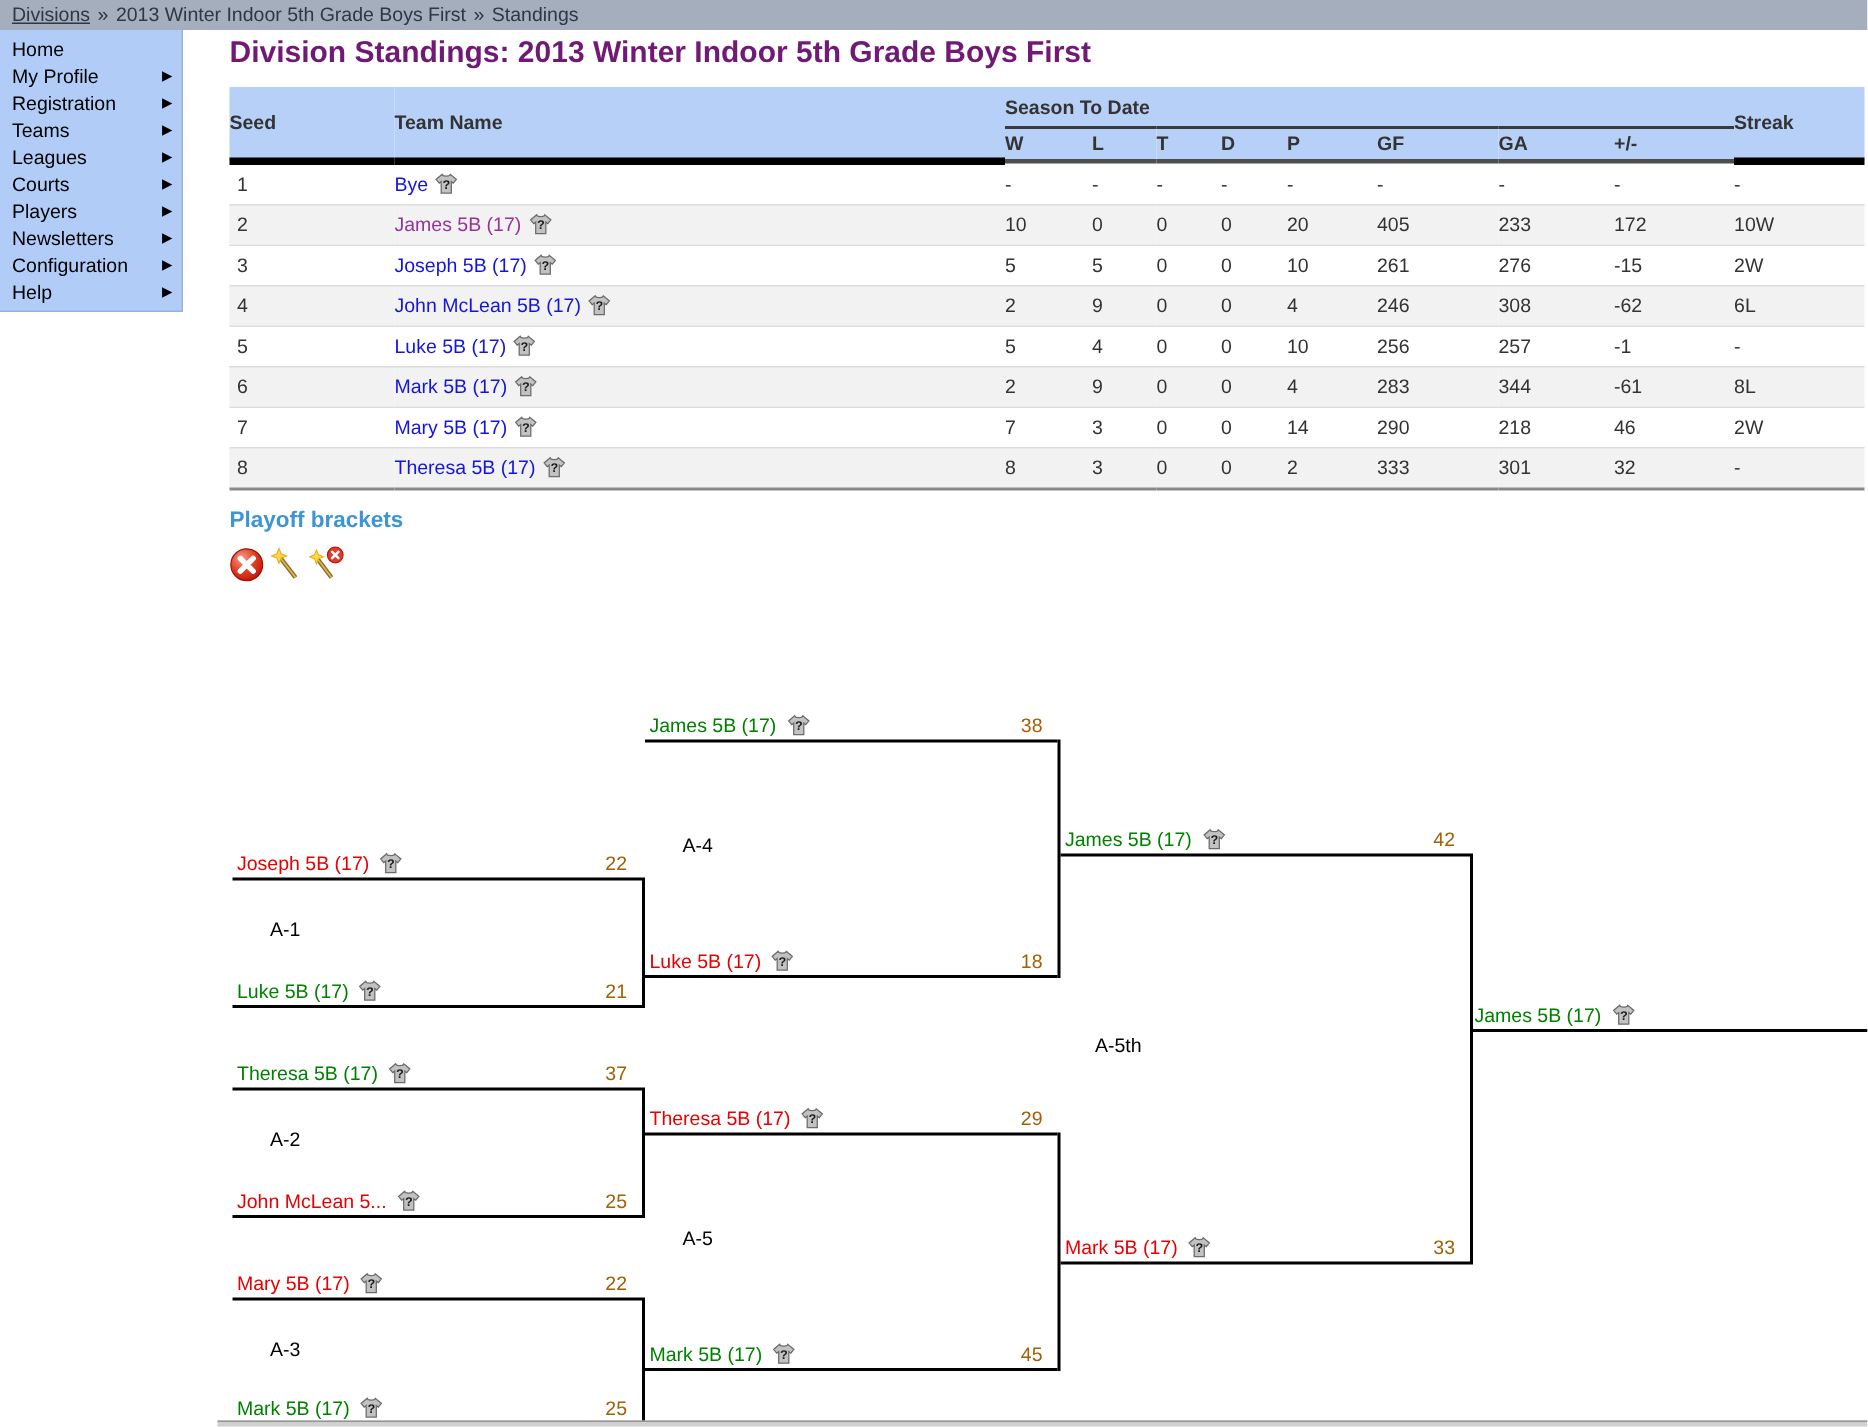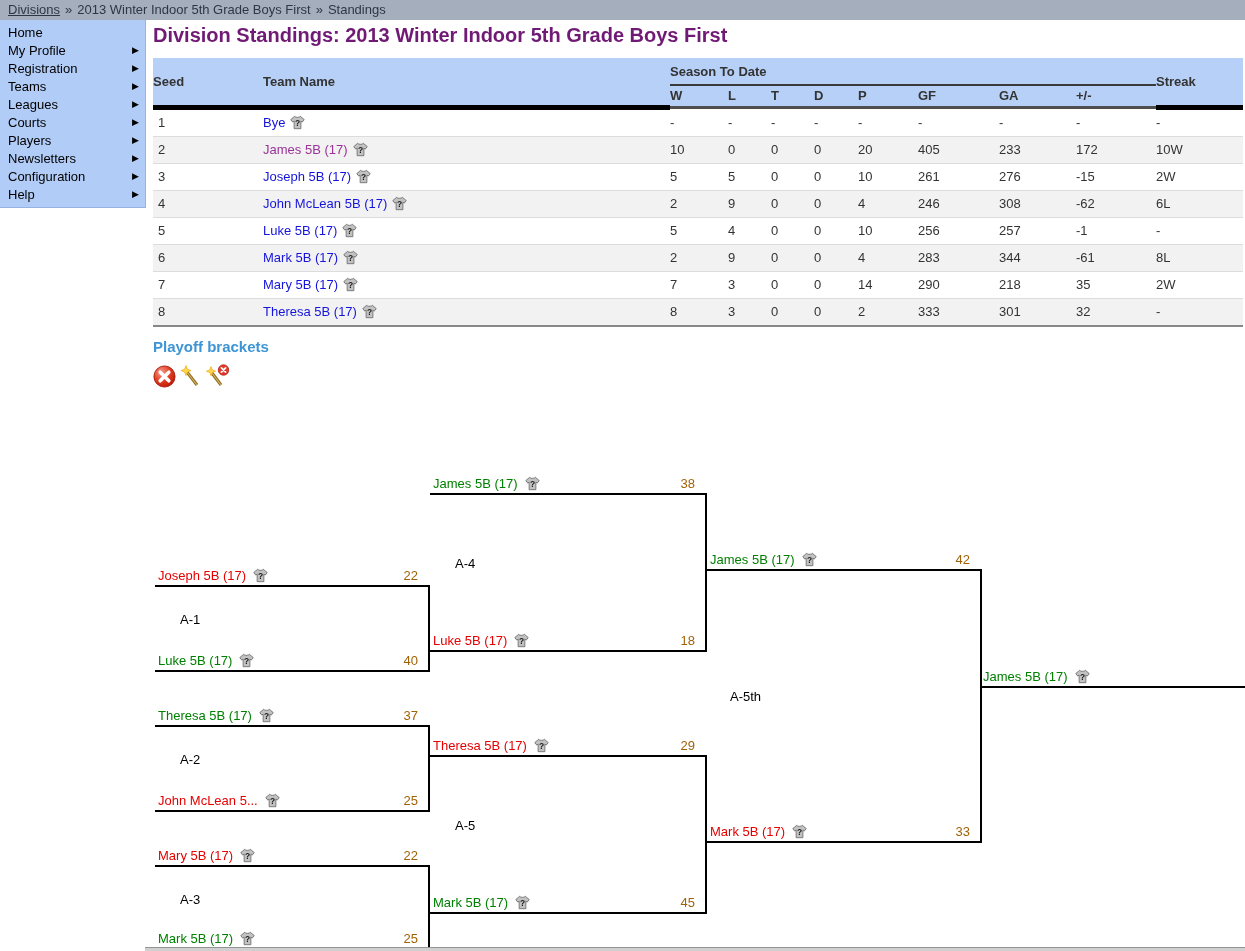--- a/index.html
+++ b/index.html
@@ -10,21 +10,21 @@
   
   .breadcrumb{
     position:absolute;left:0;top:0;width:1245px;height:20px;
     background:#a5aebc;font-size:13px;line-height:20px;color:#2e3744;
     padding-left:8px;box-sizing:border-box;white-space:nowrap;
   }
   .crumb-link{color:#2e3744;text-decoration:underline;cursor:pointer;}
   .crumb-sep{margin:0 5px;}
   
   .sidebar{
-    position:absolute;left:0;top:20px;width:146px;
+    position:absolute;left:0;top:20px;width:122px;
     background:#b1ccf7;padding:3px 0 4px 0;box-sizing:border-box;
     border-right:1px solid #97b2e2;border-bottom:1px solid #97b2e2;
   }
   .menu-item{
     display:flex;align-items:center;justify-content:space-between;
     height:18px;font-size:13px;color:#000;padding:0 6px 0 8px;cursor:pointer;
   }
   .mi-label{white-space:nowrap;}
   .mi-arrow{font-size:9px;color:#000;line-height:18px;}
   
@@ -267,21 +267,21 @@
     <path d="M5.1 1.3 L0.8 4.9 L3 7.6 L4.4 6.5 L4.4 14.6 L11.6 14.6 L11.6 6.5 L13 7.6 L15.2 4.9 L10.9 1.3 C10.6 2.9 5.4 2.9 5.1 1.3 Z" fill="#c2c2c2" stroke="#6b6b6b" stroke-width="0.9"></path>
     <text class="jersey-glyph" x="8" y="11.4" font-size="9" font-weight="bold" text-anchor="middle" fill="#1a1a1a">?</text>
   </svg></td>
         <td class="c-w">7</td>
         <td class="c-l">3</td>
         <td class="c-t">0</td>
         <td class="c-d">0</td>
         <td class="c-p">14</td>
         <td class="c-gf">290</td>
         <td class="c-ga">218</td>
-        <td class="c-pm">35</td>
+        <td class="c-pm">46</td>
         <td class="c-streak">2W</td>
       </tr>
       <tr class="alt">
         <td class="c-seed">8</td>
         <td class="c-team"><a class="team-link link">Theresa 5B (17)</a><svg class="jersey" width="15" height="15" viewBox="0 0 16 16">
     <path d="M5.1 1.3 L0.8 4.9 L3 7.6 L4.4 6.5 L4.4 14.6 L11.6 14.6 L11.6 6.5 L13 7.6 L15.2 4.9 L10.9 1.3 C10.6 2.9 5.4 2.9 5.1 1.3 Z" fill="#c2c2c2" stroke="#6b6b6b" stroke-width="0.9"></path>
     <text class="jersey-glyph" x="8" y="11.4" font-size="9" font-weight="bold" text-anchor="middle" fill="#1a1a1a">?</text>
   </svg></td>
         <td class="c-w">8</td>
         <td class="c-l">3</td>
@@ -343,21 +343,21 @@
   </div>
   <div class="bk-label" style="left:180px;top:612px">A-1</div>
   <div class="bk-line" style="left:155px;top:646px;width:273px">
     <span class="bk-name" data-result="winner">
       <span>Luke 5B (17)</span>
       <span class="jersey-slot"><svg class="jersey" width="15" height="15" viewBox="0 0 16 16">
     <path d="M5.1 1.3 L0.8 4.9 L3 7.6 L4.4 6.5 L4.4 14.6 L11.6 14.6 L11.6 6.5 L13 7.6 L15.2 4.9 L10.9 1.3 C10.6 2.9 5.4 2.9 5.1 1.3 Z" fill="#c2c2c2" stroke="#6b6b6b" stroke-width="0.9"></path>
     <text class="jersey-glyph" x="8" y="11.4" font-size="9" font-weight="bold" text-anchor="middle" fill="#1a1a1a">?</text>
   </svg></span>
     </span>
-    <span class="bk-score">40</span>
+    <span class="bk-score">21</span>
   </div>
   <div class="bk-v" style="left:428px;top:585px;height:87px"></div>
 
   <div class="bk-line" style="left:155px;top:701px;width:273px">
     <span class="bk-name" data-result="winner">
       <span>Theresa 5B (17)</span>
       <span class="jersey-slot"><svg class="jersey" width="15" height="15" viewBox="0 0 16 16">
     <path d="M5.1 1.3 L0.8 4.9 L3 7.6 L4.4 6.5 L4.4 14.6 L11.6 14.6 L11.6 6.5 L13 7.6 L15.2 4.9 L10.9 1.3 C10.6 2.9 5.4 2.9 5.1 1.3 Z" fill="#c2c2c2" stroke="#6b6b6b" stroke-width="0.9"></path>
     <text class="jersey-glyph" x="8" y="11.4" font-size="9" font-weight="bold" text-anchor="middle" fill="#1a1a1a">?</text>
   </svg></span>

